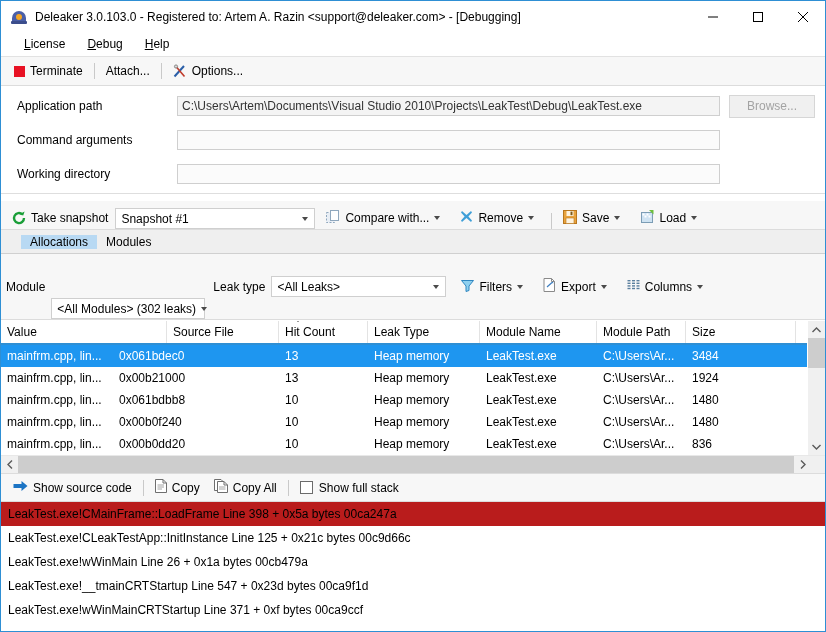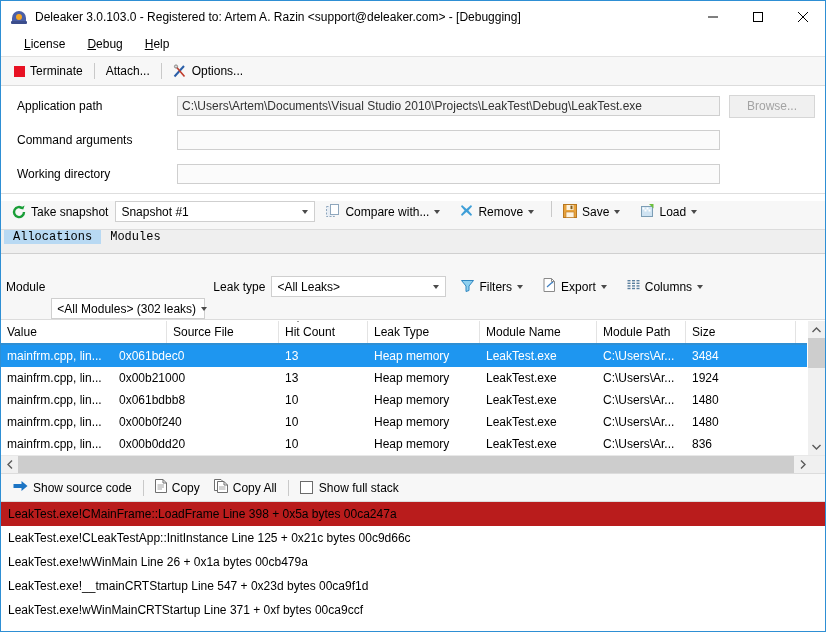--- a/index.html
+++ b/index.html
@@ -184,21 +184,21 @@
   .form-sep {
     height: 1px;
     background: #dedede;
     margin-top: 2px;
   }
 
   
   .snapbar {
     flex: 0 0 28px;
     display: flex;
-    align-items: flex-start;
+    align-items: flex-end;
     padding-left: 4px;
     background: #f7f7f7;
     border-bottom: 1px solid #dcdcdc;
   }
   .ico-refresh svg { display:block; }
   .snapshot-combo {
     display: flex; align-items: center;
     width: 200px;
     height: 21px;
     box-sizing: border-box;
@@ -217,25 +217,24 @@
     border-top: 4px solid #4a4a4a;
     margin-left: 5px;
     margin-right: 6px;
     flex: 0 0 auto;
   }
 
   
   .tabstrip {
     flex: 0 0 23px;
     display: flex;
-    align-items: flex-start;
+    align-items: center;
     background: #efefef;
     border-bottom: 1px solid #d0d0d0;
-    padding-left: 3px;
-    font-family: Liberation Mono, monospace;
+    padding-left: 20px;
   }
   .tab {
     display: flex; align-items: center;
     padding: 0 9px;
     font-size: 12px;
     cursor: default;
   }
   .tab.active { background: #b8d9f3; }
 
   

